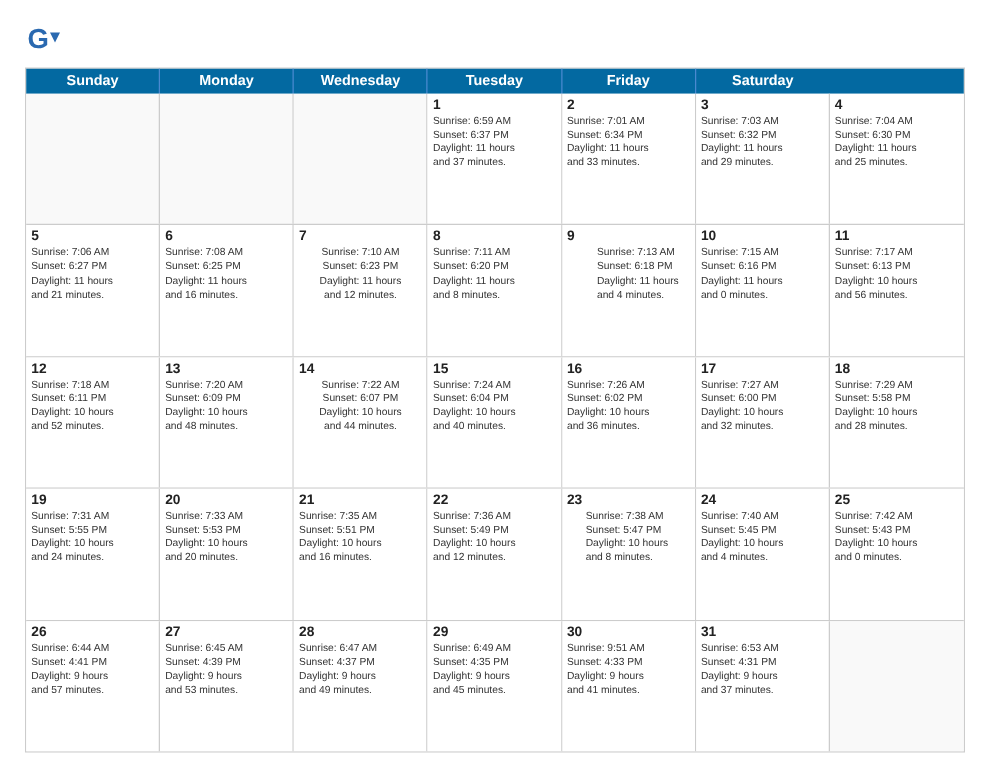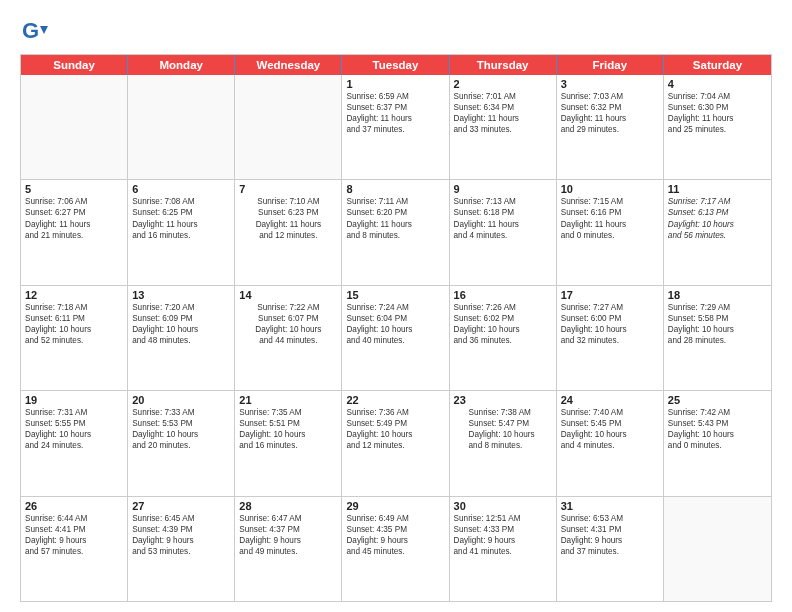--- a/index.html
+++ b/index.html
@@ -62,21 +62,21 @@
     }
     .calendar {
       flex: 1;
       display: flex;
       flex-direction: column;
       border: 1px solid #ccc;
     }
     .cal-header-row {
       display: grid;
       grid-template-columns: repeat(7, 1fr);
-      background: #ef4444;
+      background: #0369a1;
     }
     .cal-header-cell {
       color: #fff;
       font-size: 11.5px;
       font-weight: bold;
       text-align: center;
       padding: 4px 2px;
       border-right: 1px solid #4a89d0;
     }
     .cal-header-cell:last-child { border-right: none; }
@@ -138,21 +138,20 @@
       <div class="calendar-subtitle"></div>
     </div>
   </div>
 
   <div class="calendar">
     <div class="cal-header-row">
     <div class="cal-header-cell">Sunday</div>
         <div class="cal-header-cell">Monday</div>
         <div class="cal-header-cell">Wednesday</div>
         <div class="cal-header-cell">Tuesday</div>
-        <div class="cal-header-cell">Thursday</div>
         <div class="cal-header-cell">Friday</div>
         <div class="cal-header-cell">Saturday</div>
       </div>
     <div class="cal-body">
     <div class="cal-row">
           <div class="cal-cell empty"></div>
           <div class="cal-cell empty"></div>
           <div class="cal-cell empty"></div>
           <div class="cal-cell">
             <span class="day-num">1</span>
@@ -207,35 +206,35 @@
           </div>
           <div class="cal-cell">
             <span class="day-num">8</span>
             <div class="cell-info" style="white-space: pre-line;">Sunrise: 7:11 AM
 Sunset: 6:20 PM
 Daylight: 11 hours
 and 8 minutes.</div>
           </div>
           <div class="cal-cell">
             <span class="day-num">9</span>
-            <div class="cell-info" style="white-space: pre-line;">Sunrise: 7:13 AM
+            <div class="cell-info" style="white-space: pre-line; margin-left: 24px;">Sunrise: 7:13 AM
 Sunset: 6:18 PM
 Daylight: 11 hours
 and 4 minutes.</div>
           </div>
           <div class="cal-cell">
             <span class="day-num">10</span>
             <div class="cell-info" style="white-space: pre-line;">Sunrise: 7:15 AM
 Sunset: 6:16 PM
 Daylight: 11 hours
 and 0 minutes.</div>
           </div>
           <div class="cal-cell">
             <span class="day-num">11</span>
-            <div class="cell-info" style="white-space: pre-line; font-style: italic;">Sunrise: 7:17 AM
+            <div class="cell-info" style="white-space: pre-line;">Sunrise: 7:17 AM
 Sunset: 6:13 PM
 Daylight: 10 hours
 and 56 minutes.</div>
           </div>
         </div>
         <div class="cal-row">
           <div class="cal-cell">
             <span class="day-num">12</span>
             <div class="cell-info" style="white-space: pre-line;">Sunrise: 7:18 AM
 Sunset: 6:11 PM
@@ -360,21 +359,21 @@
           </div>
           <div class="cal-cell">
             <span class="day-num">29</span>
             <div class="cell-info" style="white-space: pre-line;">Sunrise: 6:49 AM
 Sunset: 4:35 PM
 Daylight: 9 hours
 and 45 minutes.</div>
           </div>
           <div class="cal-cell">
             <span class="day-num">30</span>
-            <div class="cell-info" style="white-space: pre-line;">Sunrise: 12:51 AM
+            <div class="cell-info" style="white-space: pre-line;">Sunrise: 9:51 AM
 Sunset: 4:33 PM
 Daylight: 9 hours
 and 41 minutes.</div>
           </div>
           <div class="cal-cell">
             <span class="day-num">31</span>
             <div class="cell-info" style="white-space: pre-line;">Sunrise: 6:53 AM
 Sunset: 4:31 PM
 Daylight: 9 hours
 and 37 minutes.</div>

